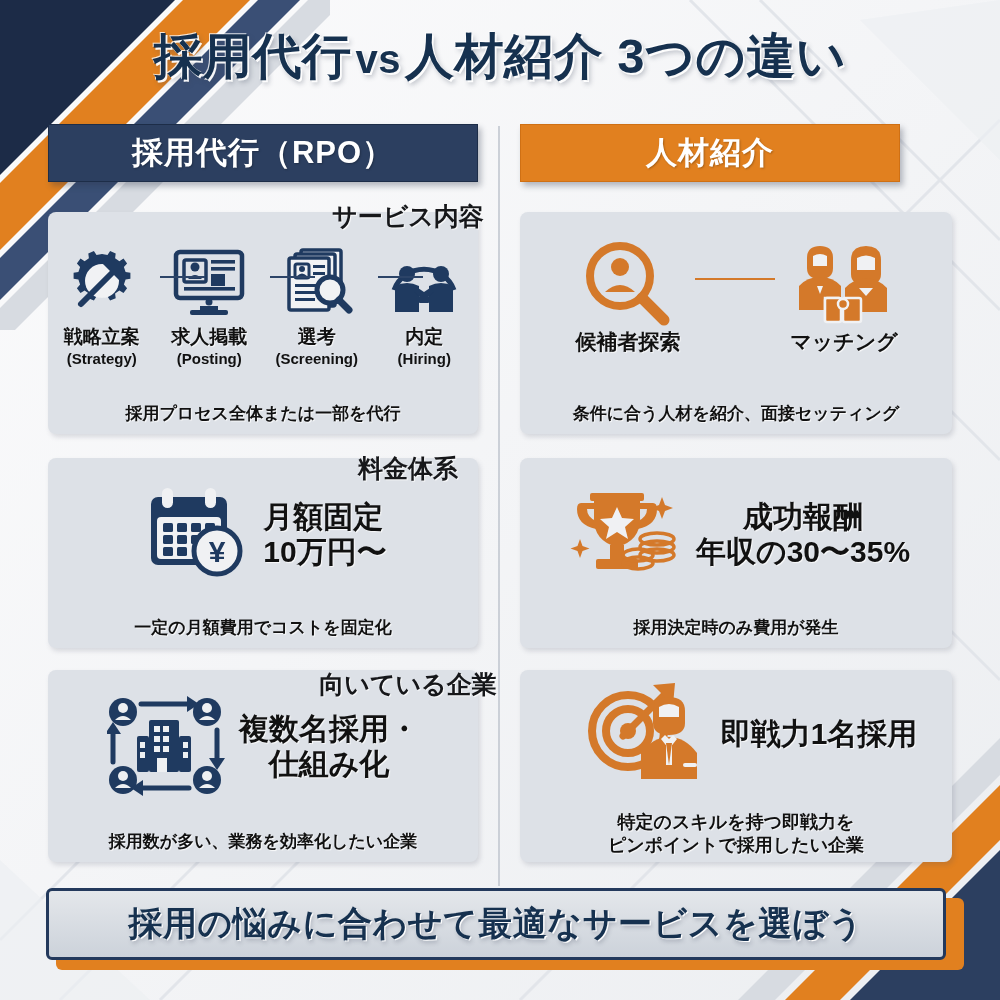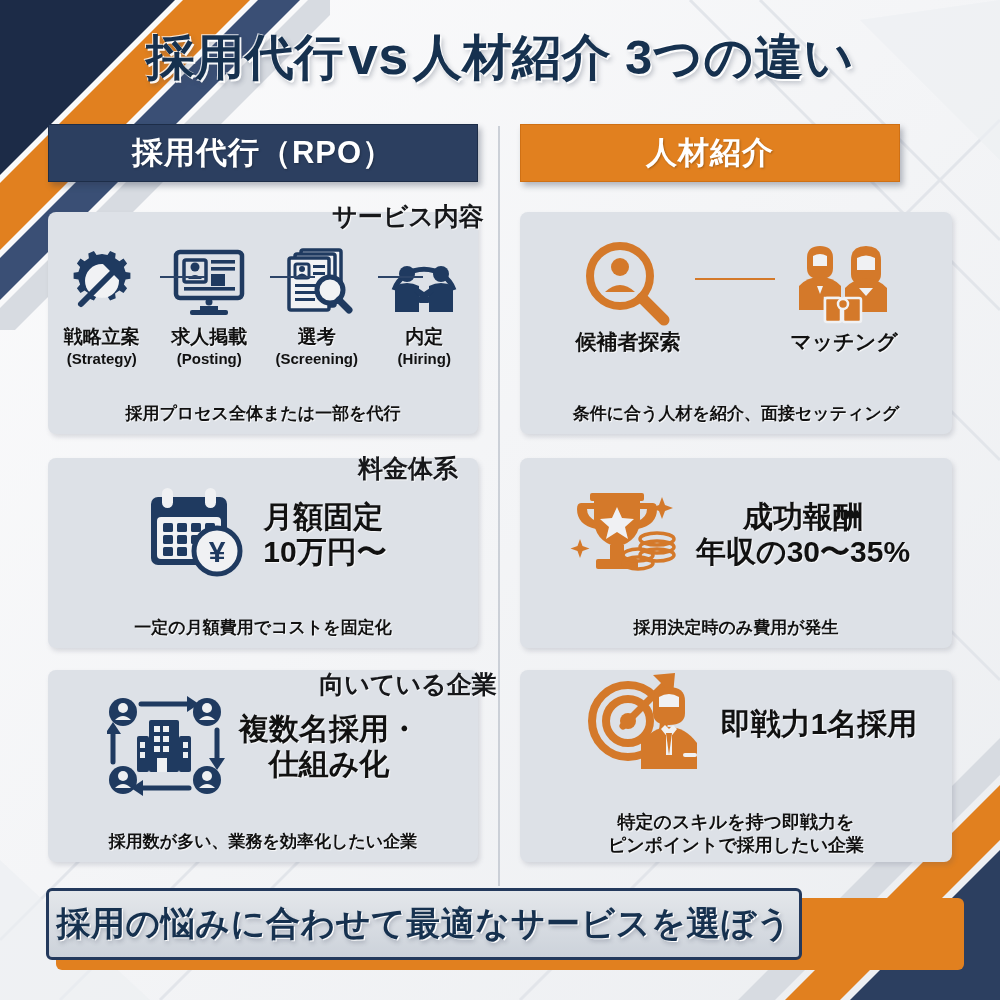--- a/index.html
+++ b/index.html
@@ -25,21 +25,21 @@
     position:absolute; top:24px; left:0; width:1000px;
     text-align:center;
     font-size:49px; font-weight:bold; letter-spacing:.5px;
     color:#16314f;
     text-shadow:
        1.6px 1.6px 0 rgba(255,255,255,.95),
       -1.1px -1.1px 0 rgba(255,255,255,.8),
        3px 4px 5px rgba(60,70,90,.30);
     white-space:nowrap;
   }
-  #title .vs{ font-size:54px; padding:0 4px; }
+  #title .vs{ font-size:40px; padding:0 4px; }
 
   
   .hdr{
     position:absolute; top:124px; height:58px;
     display:flex; align-items:center; justify-content:center;
     font-size:31px; font-weight:bold; color:#fff;
     letter-spacing:1px;
     box-shadow:3px 4px 6px rgba(40,50,70,.33);
     text-shadow:1px 1px 2px rgba(0,0,0,.25);
   }
@@ -122,21 +122,21 @@
          text-shadow:1px 1px 1px rgba(255,255,255,.85); white-space:nowrap;}
   .ihr .txt.center{ text-align:center; }
 
   
   #bottom-wrap{ position:absolute; left:46px; top:888px; width:908px; height:72px; }
   #bottom-shadow{
     position:absolute; left:10px; top:10px; width:908px; height:72px;
     background:#e1801f; border-radius:6px;
   }
   #bottom-banner{
-    position:absolute; left:0; top:0; width:756px; height:72px;
+    position:absolute; left:0; top:0; width:900px; height:72px;
     background:linear-gradient(180deg,#e4e7eb 0%, #ccd2da 100%);
     border:3px solid #23395c; border-radius:6px;
     display:flex; align-items:center; justify-content:center;
   }
   #bottom-text{
     font-size:34px; font-weight:bold; color:#16314f; letter-spacing:.5px;
     text-shadow:1.3px 1.3px 0 rgba(255,255,255,.95), 2px 3px 4px rgba(60,70,90,.28);
     white-space:nowrap;
   }
 </style>
@@ -479,21 +479,21 @@
       </div>
       <div class="txt center">
         <div class="big1">複数名採用・</div>
         <div class="big1">仕組み化</div>
       </div>
     </div>
     <div class="caption">採用数が多い、業務を効率化したい企業</div>
   </div>
 
   <div class="card right row2">
-    <div class="ihr" style="top:0;height:108px;padding-left:28px;">
+    <div class="ihr" style="top:10px;height:108px;padding-left:28px;">
       <div class="ico">
         <svg width="124" height="102" viewBox="0 0 124 102">
 
           <g fill="none" stroke="#d4792a" stroke-width="8">
             <circle cx="45" cy="50" r="36"></circle>
             <circle cx="45" cy="50" r="22"></circle>
           </g>
           <circle cx="45" cy="50" r="8" fill="#d4792a"></circle>
 
           <path d="M40 55 L86 9" stroke="#d4792a" stroke-width="7" stroke-linecap="round" fill="none"></path>

